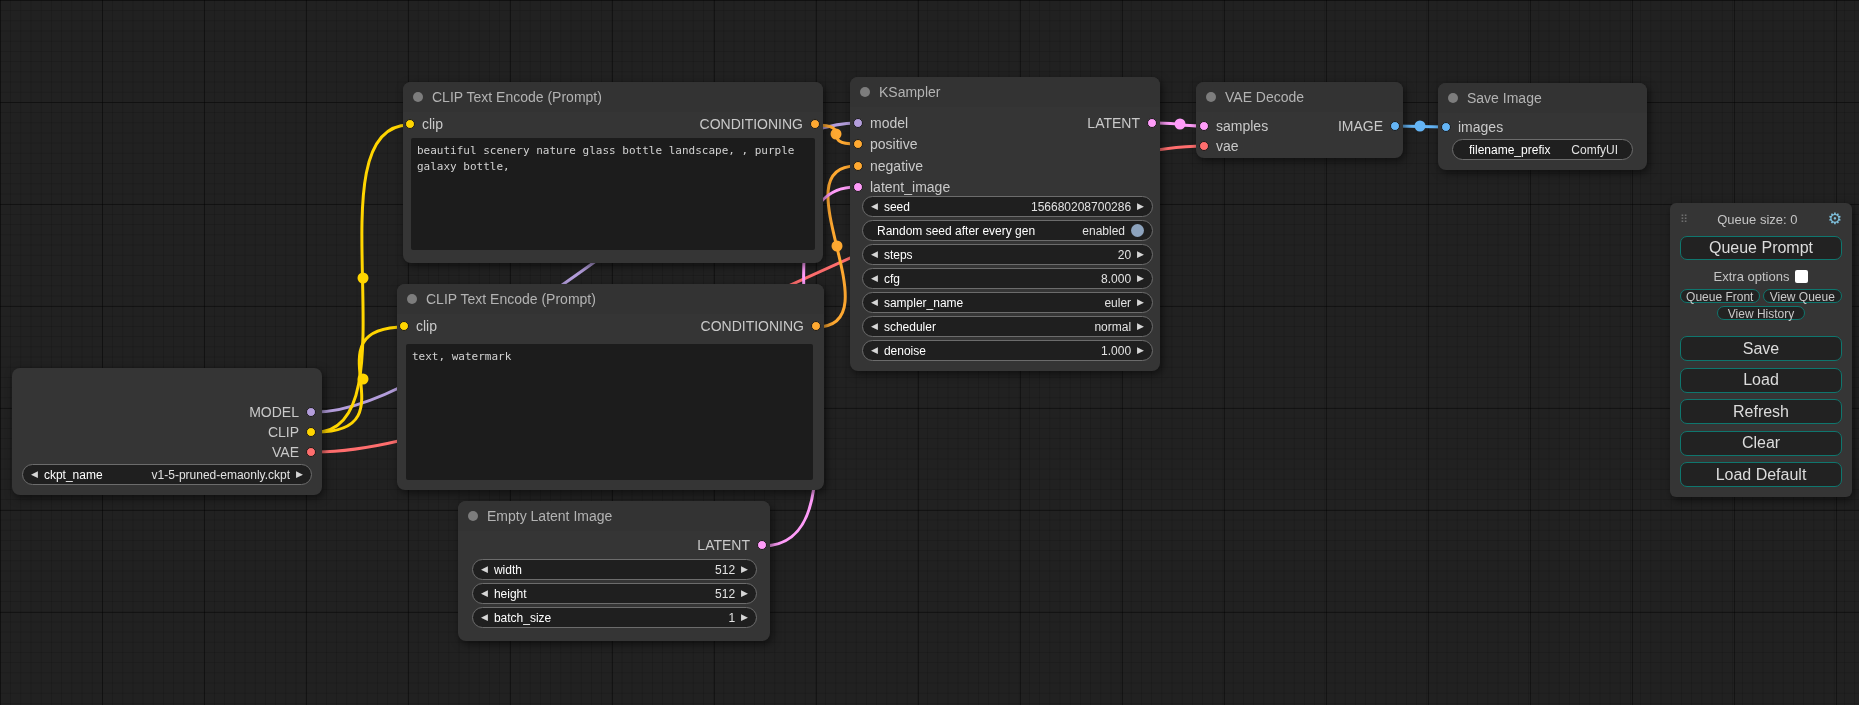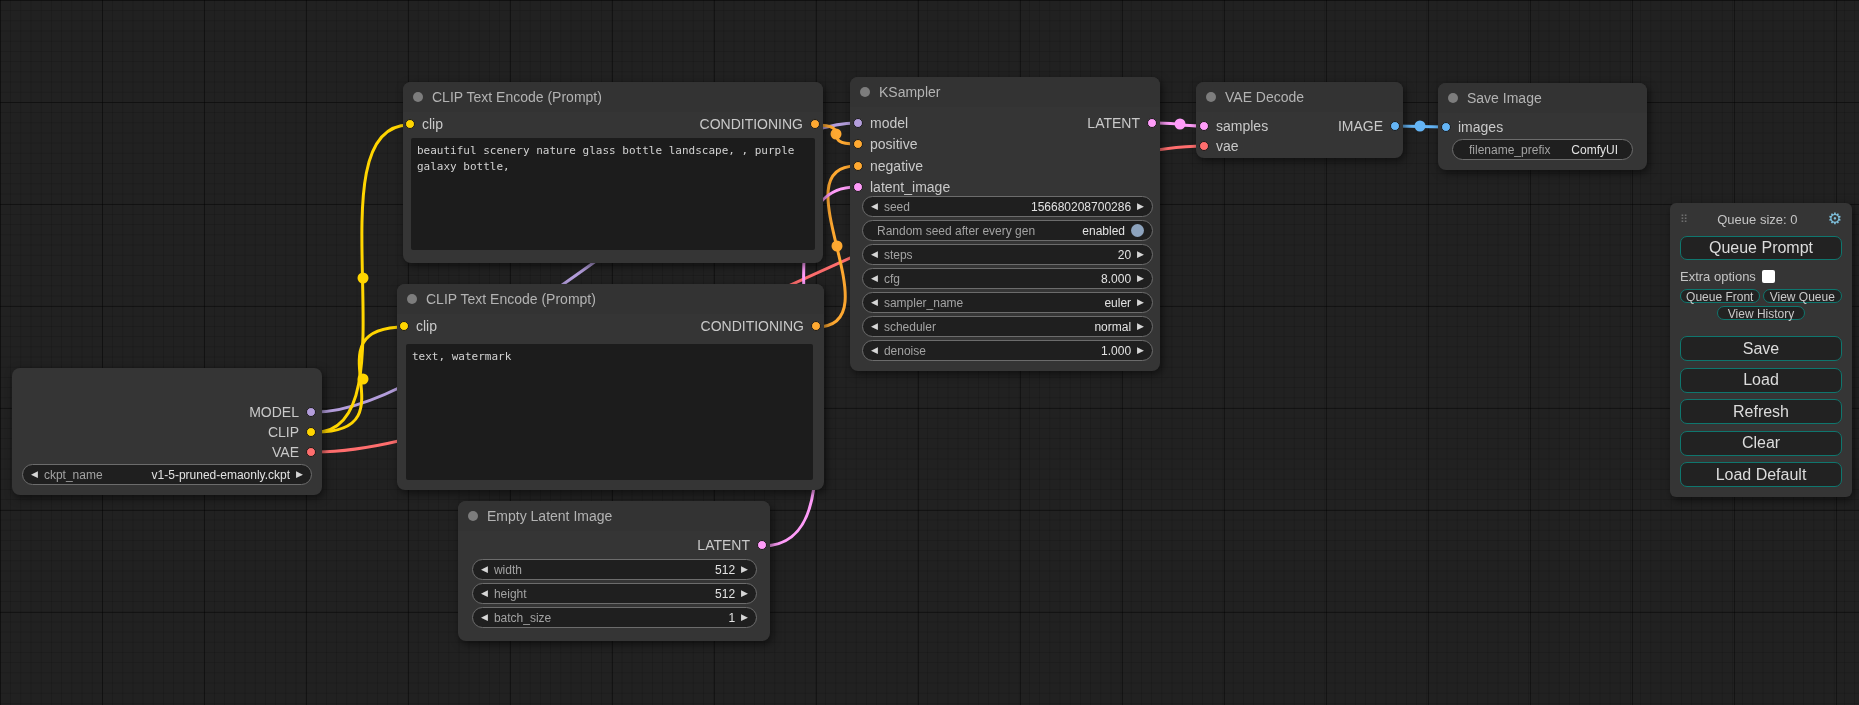--- a/index.html
+++ b/index.html
@@ -45,21 +45,21 @@
   .c-model{background:#B39DDB} .c-clip{background:#FFD500} .c-vae{background:#FF6E6E}
   .c-cond{background:#FFA931} .c-latent{background:#FF9CF9} .c-image{background:#64B5F6}
 
   .widget {
     position:absolute; height:21px;
     background:#1f1f1f; border:1px solid #6c6c6c; border-radius:11px;
     display:flex; align-items:center;
     font-size:12px; color:#bdbdbd; padding:0 8px; gap:6px; white-space:nowrap;
   }
   .widget .arrow { color:#d6d6d6; font-size:9px; line-height:1; cursor:pointer; }
-  .widget .wlabel { color:#a3a3a3; }
+  .widget .wlabel { color:#ffffff; }
   .widget .wvalue { margin-left:auto; color:#e2e2e2; text-align:right; }
   .widget .knob { width:13px; height:13px; border-radius:50%; background:#8da3bd; flex:0 0 auto; }
 
   textarea.prompt {
     position:absolute;
     background:#1c1c1c; color:#d2d2d2; border:none; outline:none; resize:none;
     font-family:"DejaVu Sans Mono", monospace; font-size:11px; line-height:1.45;
     padding:5px 6px; border-radius:2px;
   }
 
@@ -71,21 +71,21 @@
   .qp-header { display:flex; align-items:center; height:22px; color:#c4c4c4; font-size:13px; }
   .qp-handle { color:#6f6f6f; font-size:11px; letter-spacing:-1px; cursor:grab; }
   .qp-title { flex:1; text-align:center; }
   .qp-gear { color:#7fc1dd; font-size:16px; cursor:pointer; line-height:1; }
   .btn {
     background:#222222; border:1px solid #0f766e; color:#dcdcdc;
     border-radius:7px; cursor:pointer; font-family:inherit;
   }
   .btn-big { height:25px; font-size:16px; width:100%; }
   .btn-small { height:14px; font-size:12px; border-radius:9px; color:#c9c9c9; padding:0 4px; }
-  .qp-extra { display:flex; align-items:center; justify-content:flex-start; gap:6px;
+  .qp-extra { display:flex; align-items:center; justify-content:center; gap:6px;
     color:#c4c4c4; font-size:13px; height:17px; margin-top:9px; }
   .qp-check { width:13px; height:13px; background:#ffffff; border-radius:2px; border:none; cursor:pointer; }
   .qp-row2 { display:flex; gap:3px; margin-top:4px; }
   .qp-row2 .btn-small { flex:1; }
   .qp-row3 { display:flex; justify-content:center; margin-top:3px; }
   .qp-row3 .btn-small { width:88px; }
   .qp-mains { display:flex; flex-direction:column; gap:6.5px; margin-top:16px; }
 </style>
 </head>
 <body>

